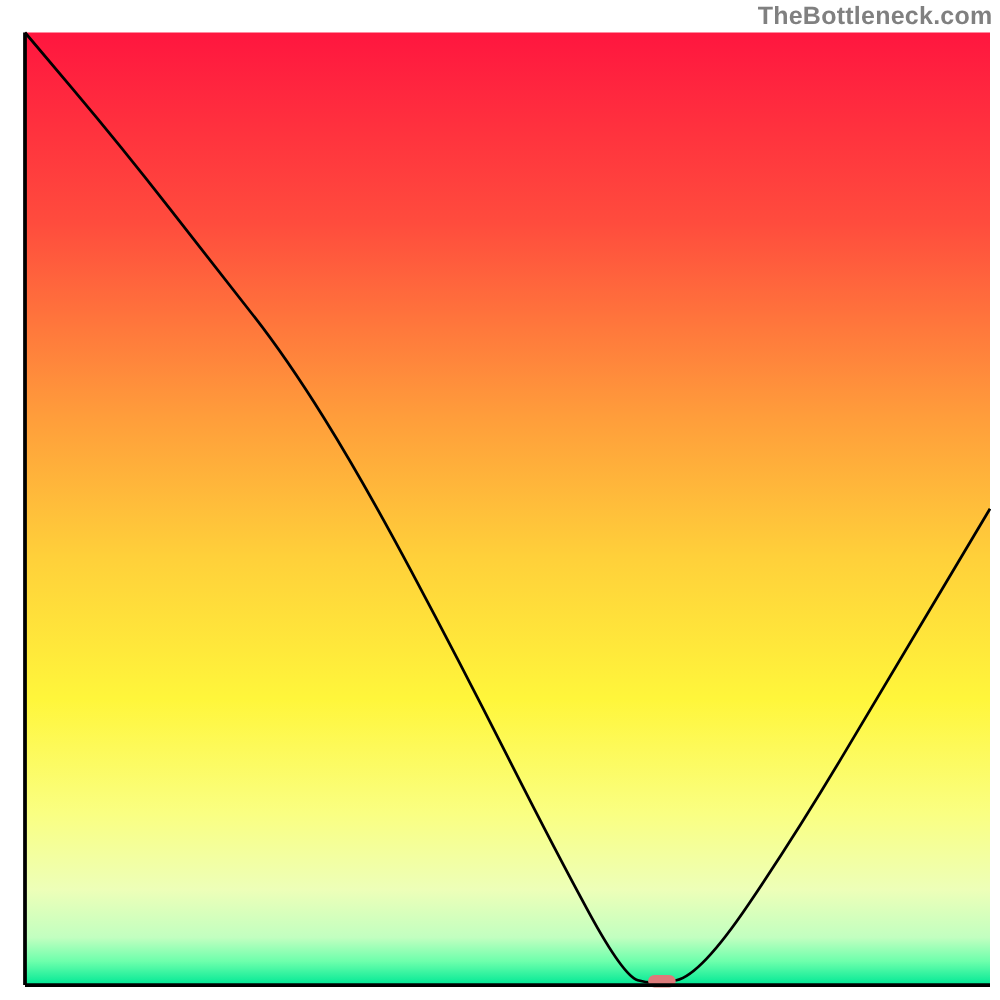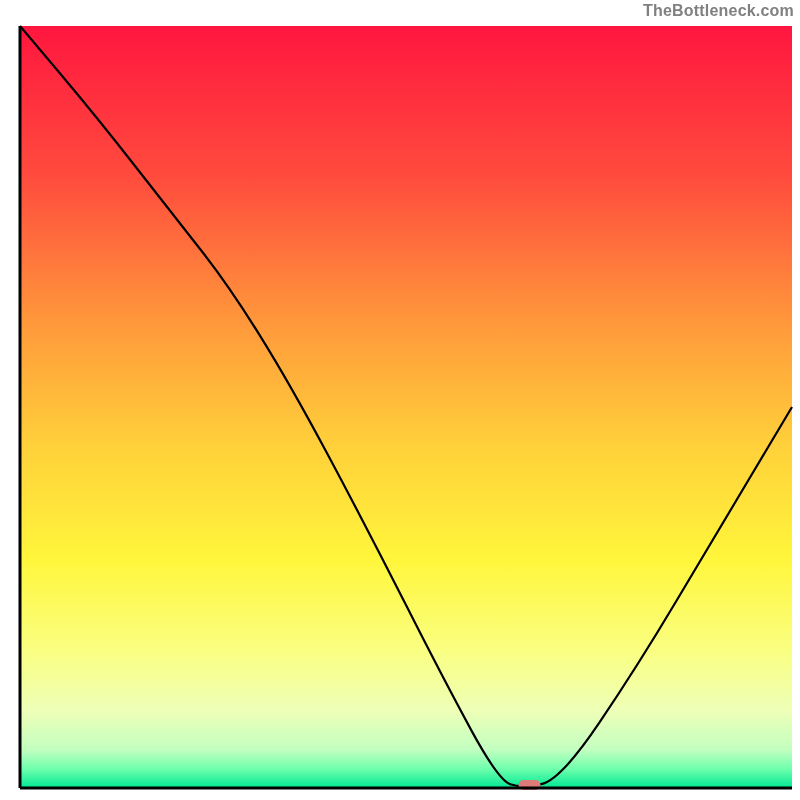--- a/index.html
+++ b/index.html
@@ -12,21 +12,21 @@
   }
   .chart-wrap {
     position: relative;
     width: 800px;
     height: 800px;
   }
   .watermark {
     position: absolute;
     top: 2px;
     right: 6px;
-    font-size: 16px;
+    font-size: 20px;
     font-weight: 600;
     color: #808080;
     letter-spacing: 0.2px;
     z-index: 10;
   }
   svg {
     display: block;
     position: absolute;
     top: 0;
     left: 0;

